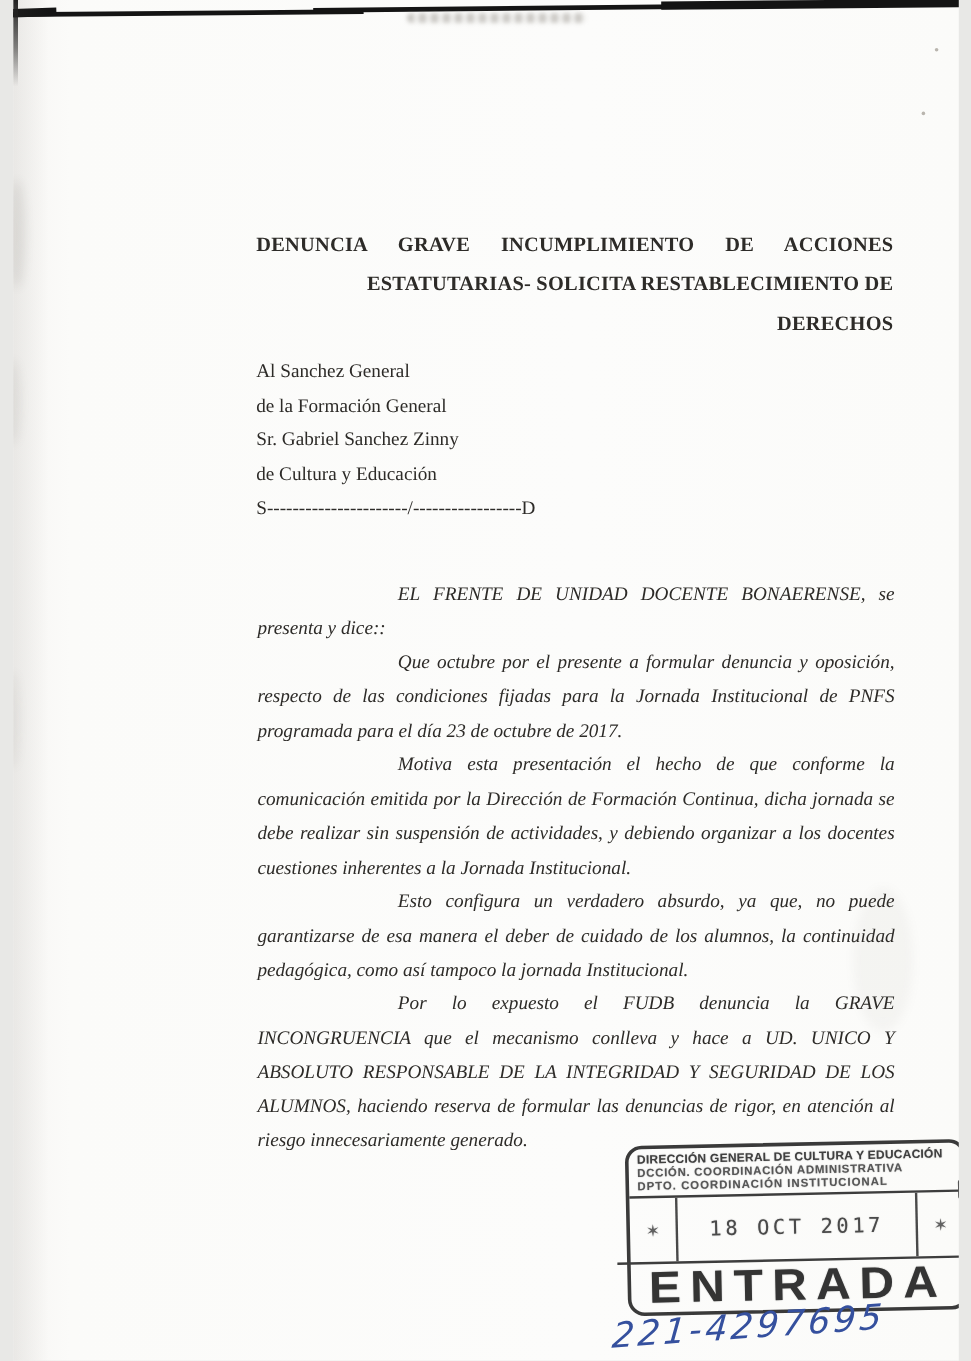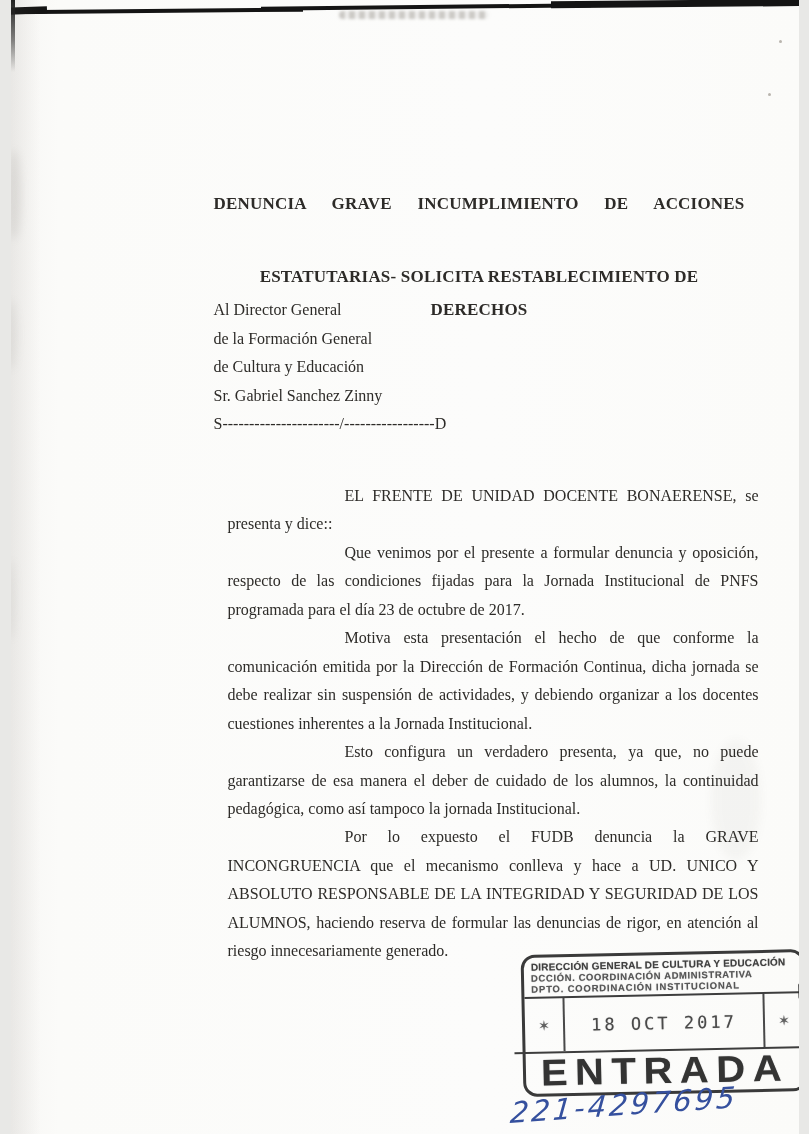--- a/index.html
+++ b/index.html
@@ -34,27 +34,27 @@
   .speck{position:absolute;width:3px;height:3px;border-radius:50%;background:#b9b5ae;}
   .speck.p1{left:768px;top:40px;}
   .speck.p2{left:757px;top:93px;}
   .right-crease{position:absolute;left:792px;top:690px;width:2px;height:260px;
     background:rgba(120,116,110,.14);transform:rotate(1deg);filter:blur(1px);}
 
   
   .title{position:absolute;left:203px;top:187px;width:531px;
     font-weight:bold;font-size:17px;line-height:33px;letter-spacing:.2px;}
   .title .tl1{text-align:justify;text-align-last:justify;}
-  .title .tl2{text-align:center;margin-top:40px;}
+  .title .tl2{text-align:right;}
 
   .recipient{position:absolute;left:203px;top:296px;width:531px;
     font-size:16px;line-height:28.6px;}
 
-  .body-text{position:absolute;left:217px;top:482px;width:531px;
-    font-size:16px;line-height:28.45px;}
+  .body-text{position:absolute;left:204px;top:482px;width:531px;
+    font-size:16px;line-height:28.45px;font-style:italic;}
   .line{text-align:justify;text-align-last:justify;}
   .line.last{text-align:left;text-align-last:left;}
   .line.ind{padding-left:117px;}
 
   
   .stamp{position:absolute;left:511px;top:952px;width:284px;height:142px;
     transform:rotate(-1.2deg);
     font-family:"Liberation Sans", sans-serif;color:#3a3a3a;opacity:.93;}
   .stamp-box{box-sizing:border-box;width:100%;height:100%;
     border:3px solid #2c2c2c;border-radius:14px;
@@ -102,38 +102,38 @@
   <div class="speck p1"></div>
   <div class="speck p2"></div>
   <div class="right-crease"></div>
 
   <div class="title">
     <div class="tl1">DENUNCIA GRAVE INCUMPLIMIENTO DE ACCIONES</div>
     <div class="tl2">ESTATUTARIAS- SOLICITA RESTABLECIMIENTO DE DERECHOS</div>
   </div>
 
   <div class="recipient">
-    <div>Al Director General</div>
+    <div>Al Sanchez General</div>
     <div>de la Formación General</div>
+    <div>Sr. Gabriel Sanchez Zinny</div>
     <div>de Cultura y Educación</div>
-    <div>Sr. Gabriel Sanchez Zinny</div>
     <div>S----------------------/-----------------D</div>
   </div>
 
   <div class="body-text">
     <div class="line ind">EL FRENTE DE UNIDAD DOCENTE BONAERENSE,  se</div>
     <div class="line last">presenta y dice::</div>
-    <div class="line ind">Que venimos por el presente a formular denuncia y oposición,</div>
+    <div class="line ind">Que octubre por el presente a formular denuncia y oposición,</div>
     <div class="line">respecto de las condiciones fijadas para la Jornada Institucional de PNFS</div>
     <div class="line last">programada para el día 23 de octubre de 2017.</div>
     <div class="line ind">Motiva esta presentación el hecho de que conforme la</div>
     <div class="line">comunicación emitida por la Dirección de Formación Continua, dicha jornada se</div>
     <div class="line">debe realizar sin suspensión de actividades, y debiendo organizar a los docentes</div>
     <div class="line last">cuestiones inherentes a la Jornada Institucional.</div>
-    <div class="line ind">Esto configura un verdadero presenta, ya que, no puede</div>
+    <div class="line ind">Esto configura un verdadero absurdo, ya que, no puede</div>
     <div class="line">garantizarse de esa manera el deber de cuidado de los alumnos, la continuidad</div>
     <div class="line last">pedagógica, como así tampoco la jornada Institucional.</div>
     <div class="line ind">Por lo expuesto el  FUDB denuncia la GRAVE</div>
     <div class="line">INCONGRUENCIA que el mecanismo conlleva y hace a UD. UNICO Y</div>
     <div class="line">ABSOLUTO RESPONSABLE DE LA INTEGRIDAD Y SEGURIDAD DE LOS</div>
     <div class="line">ALUMNOS, haciendo reserva de formular las denuncias de rigor, en atención al</div>
     <div class="line last">riesgo innecesariamente generado.</div>
   </div>
 
   <div class="stamp">

